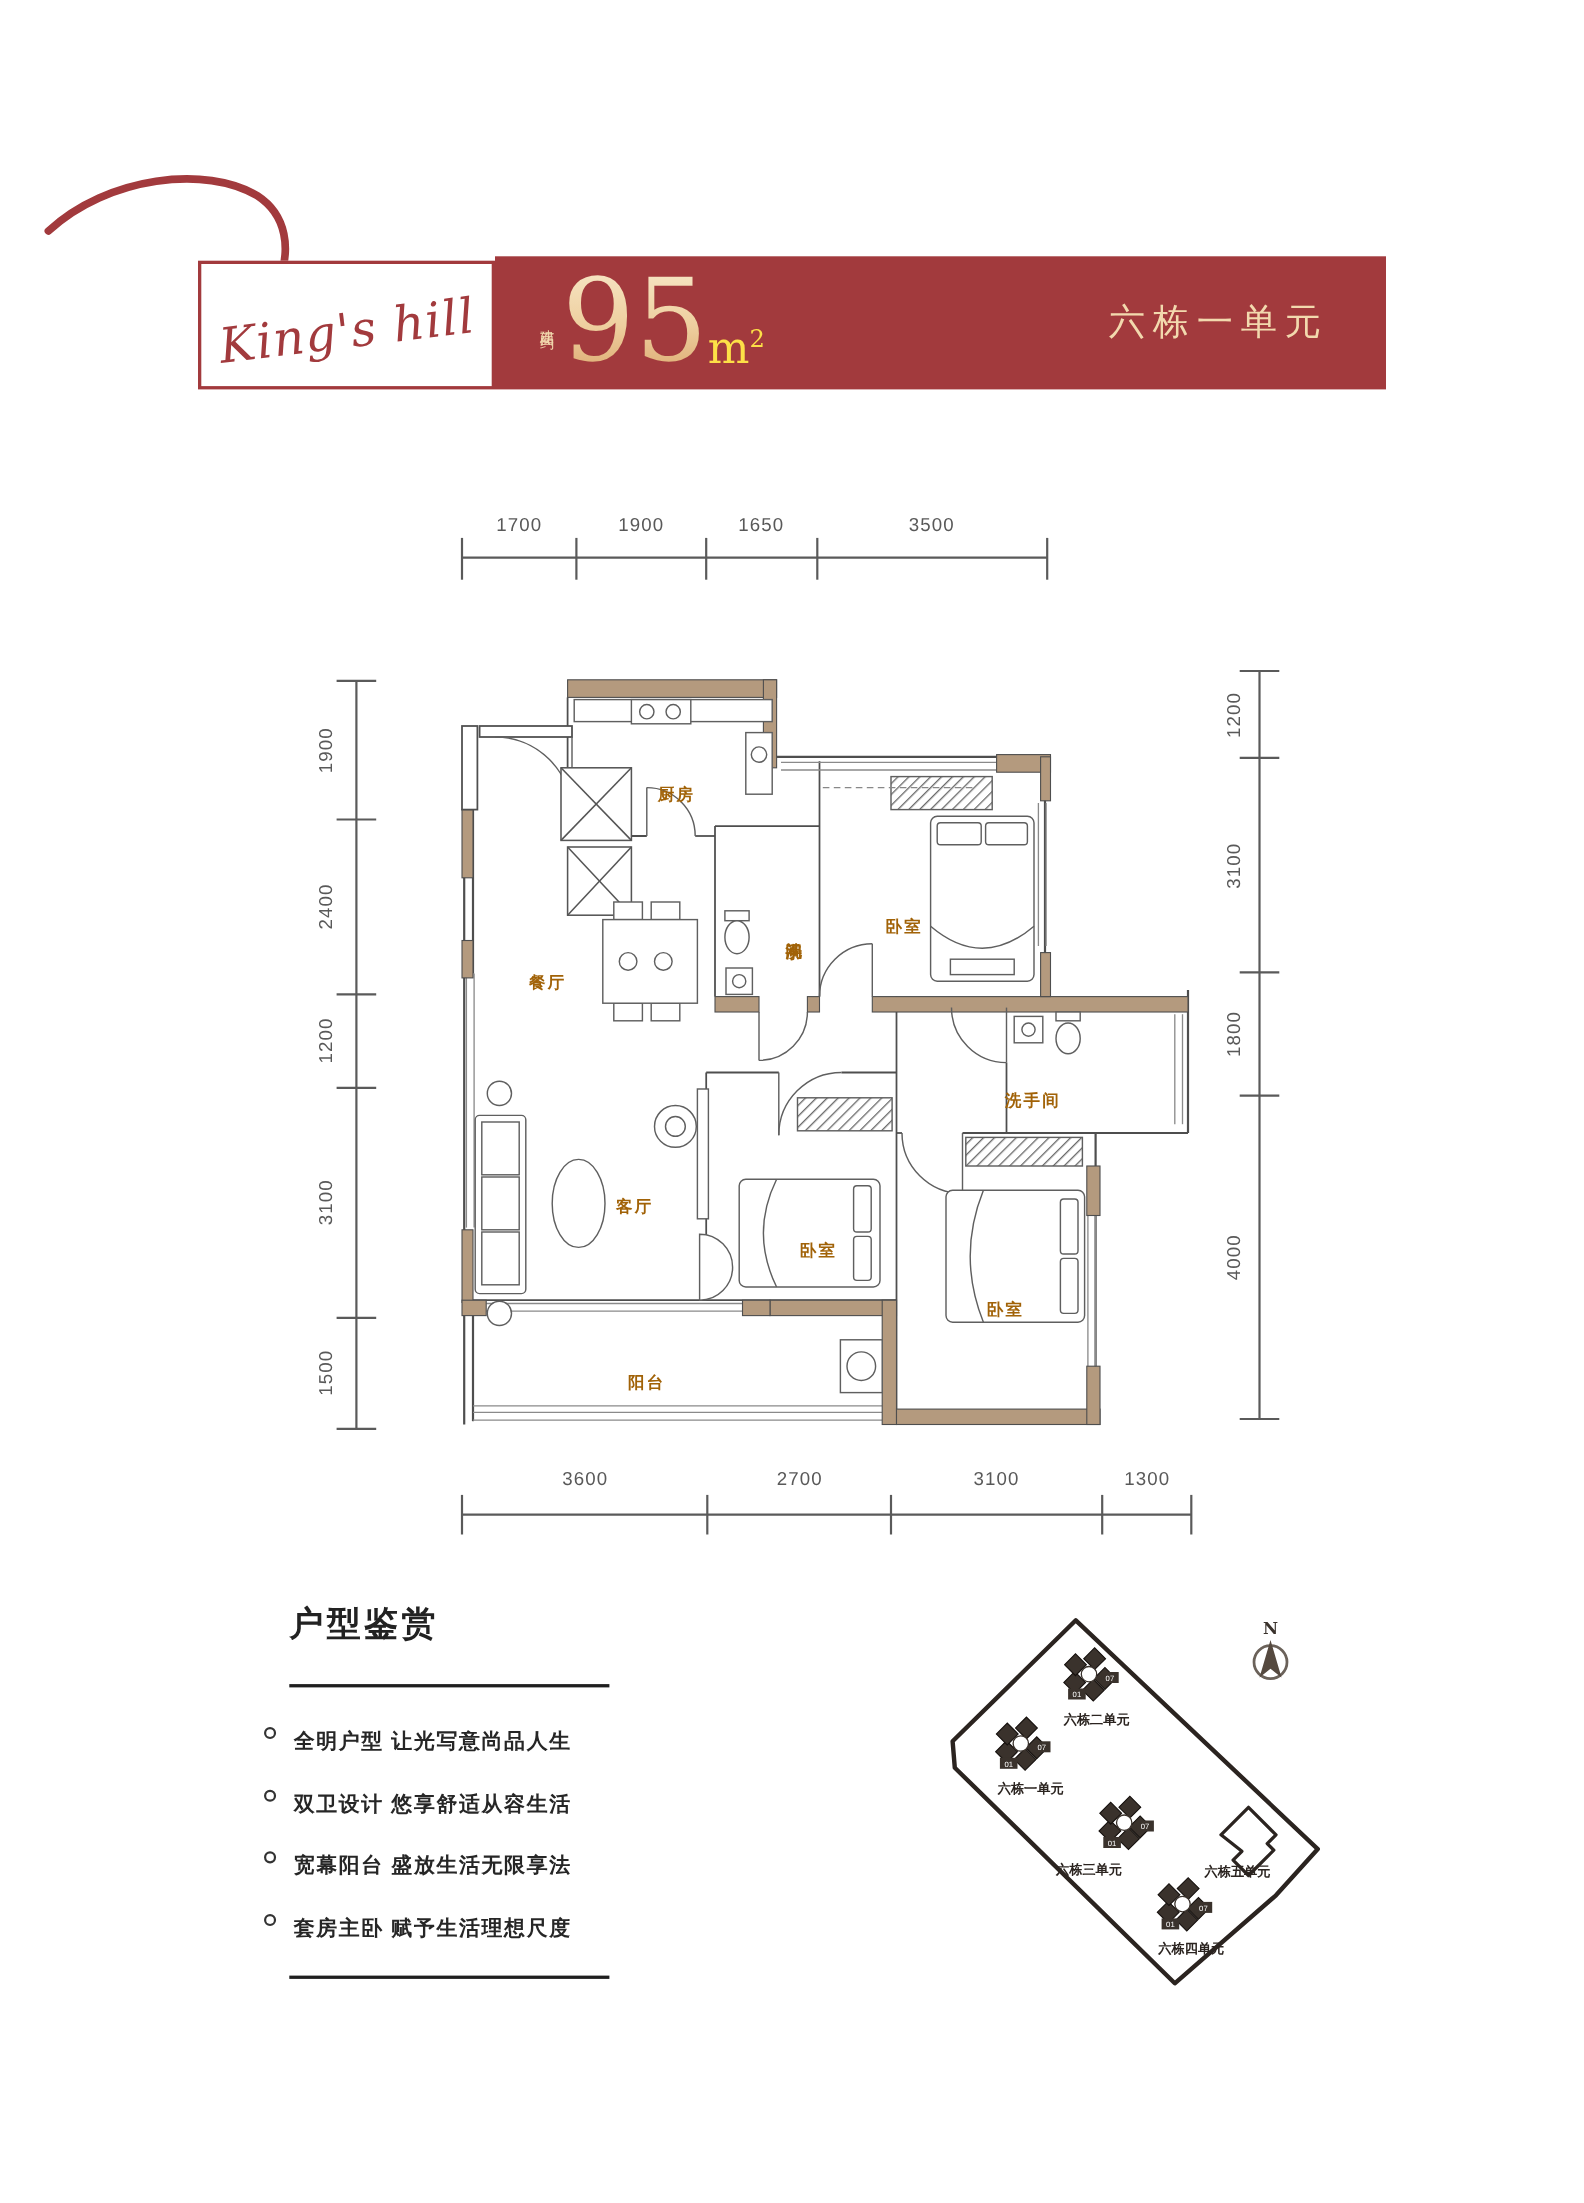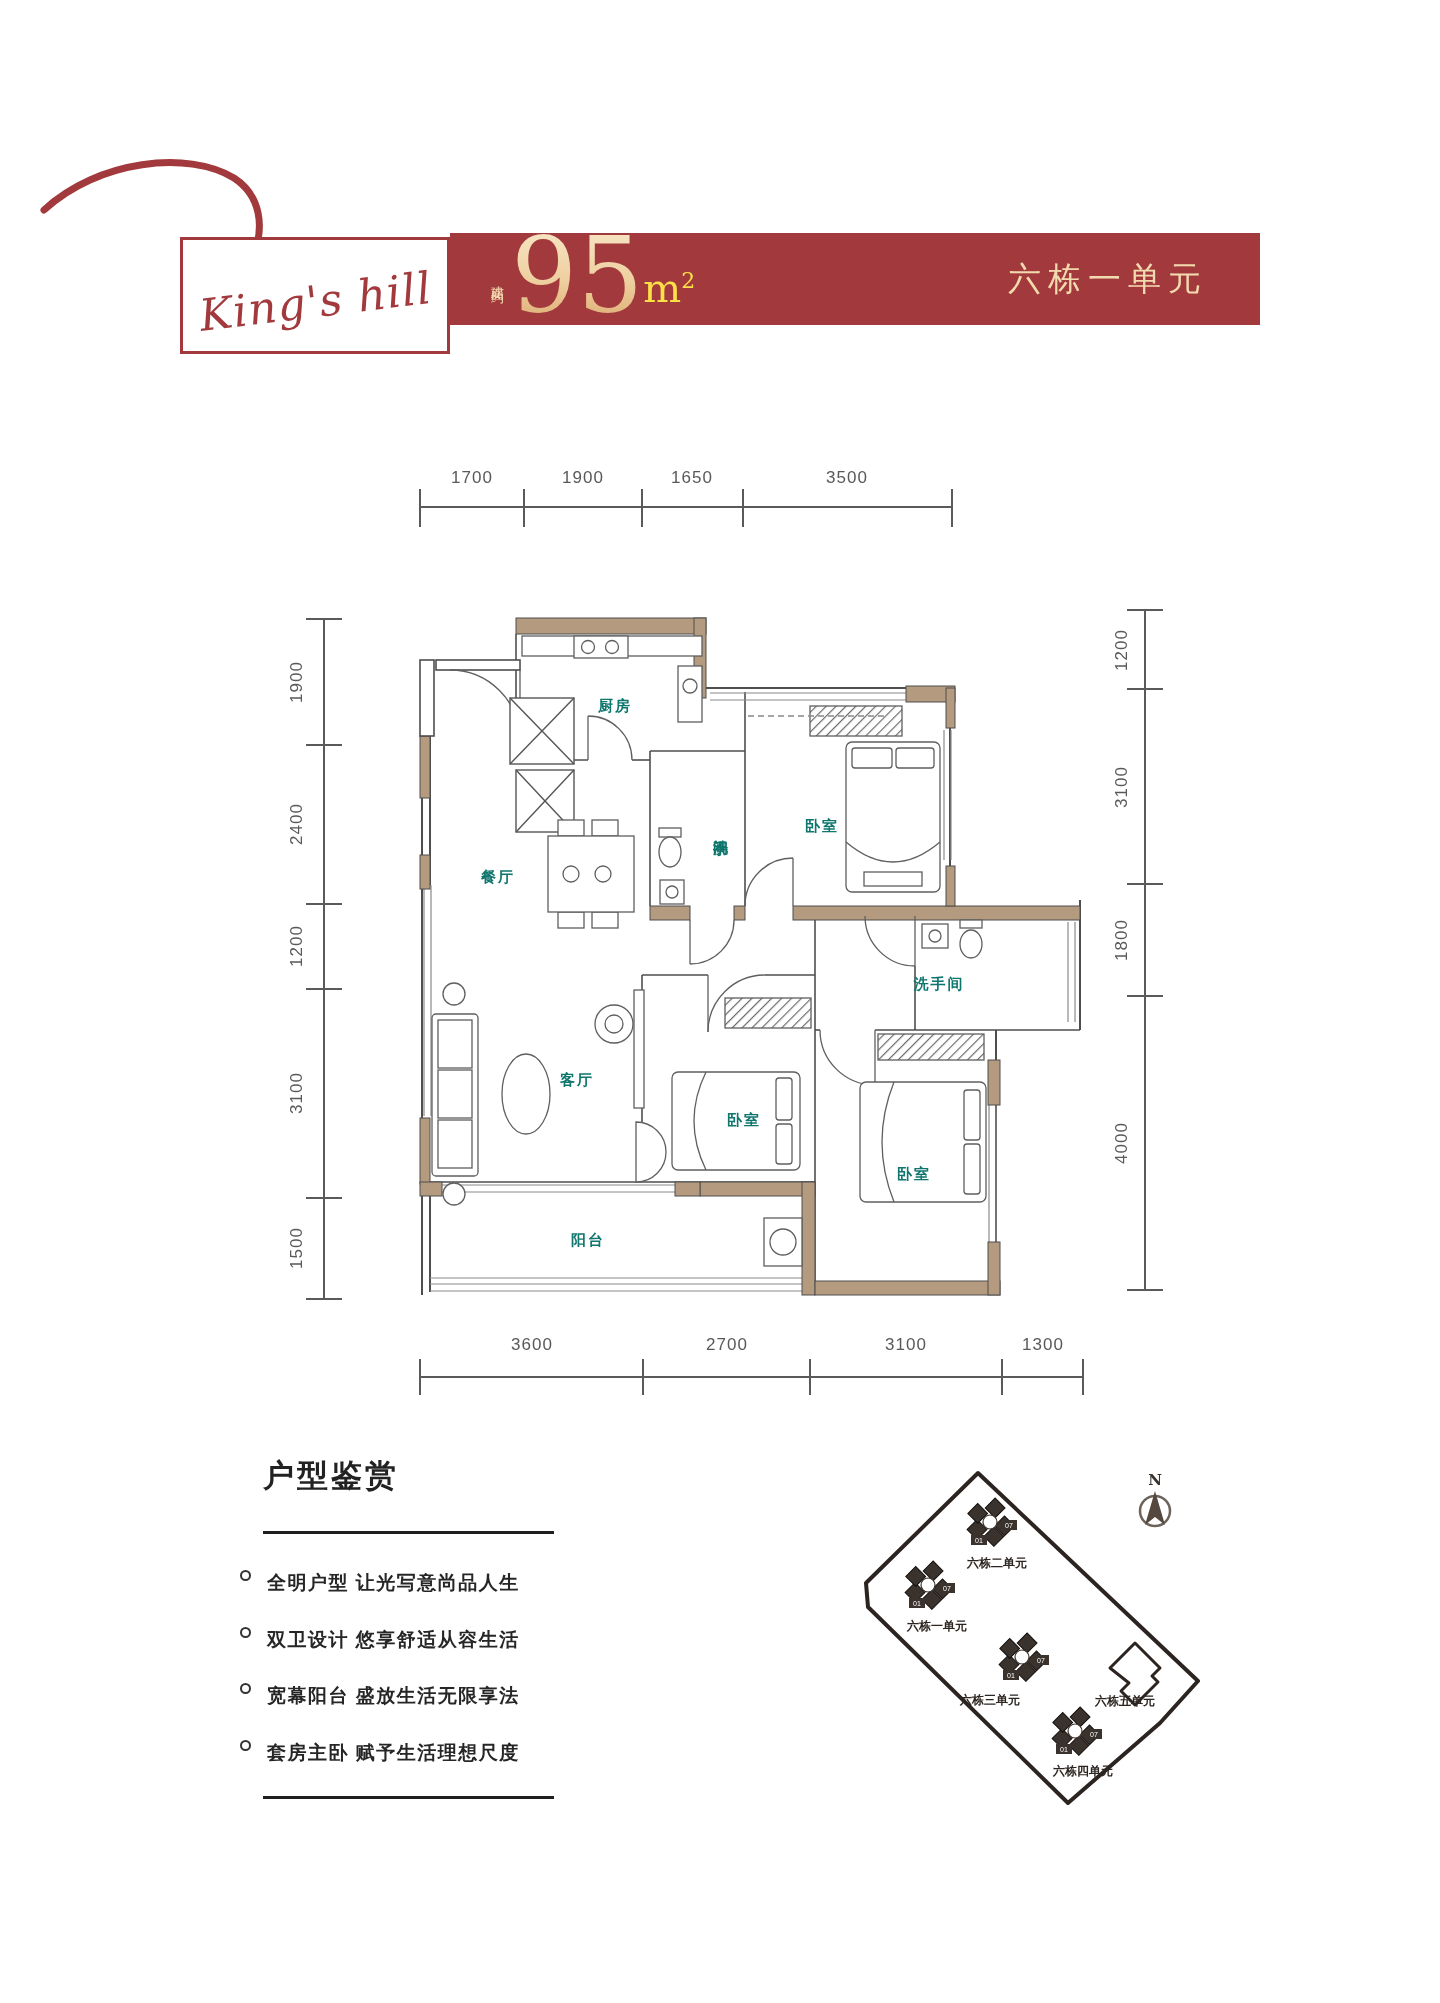--- a/index.html
+++ b/index.html
@@ -5,40 +5,40 @@
   html,body{margin:0;padding:0;background:#ffffff;}
   .page{position:relative;width:1440px;height:2003px;background:#fff;overflow:hidden;
         font-family:"Liberation Sans","DejaVu Sans",sans-serif;}
 
   
   .logo-swash{position:absolute;left:38px;top:148px;width:420px;height:120px;}
   .logo-box{position:absolute;left:180px;top:237px;width:270px;height:117px;background:#fff;
             border:3px solid #a23a3d;box-sizing:border-box;display:flex;align-items:center;justify-content:center;}
   .logo-text{font-family:"DejaVu Serif","Liberation Serif",serif;font-style:italic;
              font-size:44px;color:#a23a3d;transform:rotate(-7deg) translateY(6px);letter-spacing:1px;}
-  .banner{position:absolute;left:450px;top:233px;width:810px;height:92px;background:#a23a3d;
+  .banner{position:absolute;left:450px;top:233px;width:810px;height:121px;background:#a23a3d;
           display:flex;align-items:center;}
   .area-prefix{writing-mode:vertical-rl;text-orientation:upright;font-size:13px;letter-spacing:3px;
                color:#f2d9ae;margin-left:40px;line-height:15px;}
   .area-value{font-family:"DejaVu Serif","Liberation Serif",serif;font-size:104px;line-height:100px;
               margin-left:6px;margin-top:-6px;
               background:linear-gradient(180deg,#f7e6c6 0%,#eecf9f 55%,#ddab72 100%);
               -webkit-background-clip:text;background-clip:text;color:transparent;}
   .area-unit{font-family:"DejaVu Serif","Liberation Serif",serif;font-size:40px;color:#fde047;
              align-self:flex-end;margin-bottom:14px;}
   .area-unit sup{font-size:22px;}
   .layout-type{margin-left:auto;margin-right:52px;font-size:33px;letter-spacing:7px;color:#f2d9ae;font-weight:500;}
 
   
   .plan{position:absolute;left:270px;top:430px;width:900px;height:980px;}
   .plan svg{position:absolute;left:0;top:0;}
   .dim{position:absolute;transform:translate(-50%,-50%);font-size:17px;color:#595959;letter-spacing:1px;white-space:nowrap;}
   .dim.v{transform:translate(-50%,-50%) rotate(-90deg);}
-  .room{position:absolute;transform:translate(-50%,-50%);font-size:15px;color:#0f766e;font-weight:700;
-        letter-spacing:2px;white-space:nowrap;}
+  .room{position:absolute;transform:translate(-50%,-50%);font-size:15px;color:#a16207;font-weight:700;
+        letter-spacing:2px;white-space:nowrap;margin-top:17px;}
   .room.vert{writing-mode:vertical-rl;text-orientation:upright;transform:translate(-50%,-50%);letter-spacing:0;}
 
   
   .features-title{position:absolute;left:263px;top:1455px;font-size:31px;color:#222;font-weight:700;letter-spacing:3px;}
   .features-rule{position:absolute;left:263px;width:291px;height:3px;background:#1f1f1f;}
   .feature-item{position:absolute;left:240px;display:flex;align-items:flex-start;}
   .feature-bullet{width:7px;height:7px;border:2px solid #333;border-radius:50%;margin-right:16px;flex:0 0 auto;}
   .feature-text{font-size:19px;color:#262626;font-weight:600;letter-spacing:1.5px;white-space:nowrap;}
 
   

